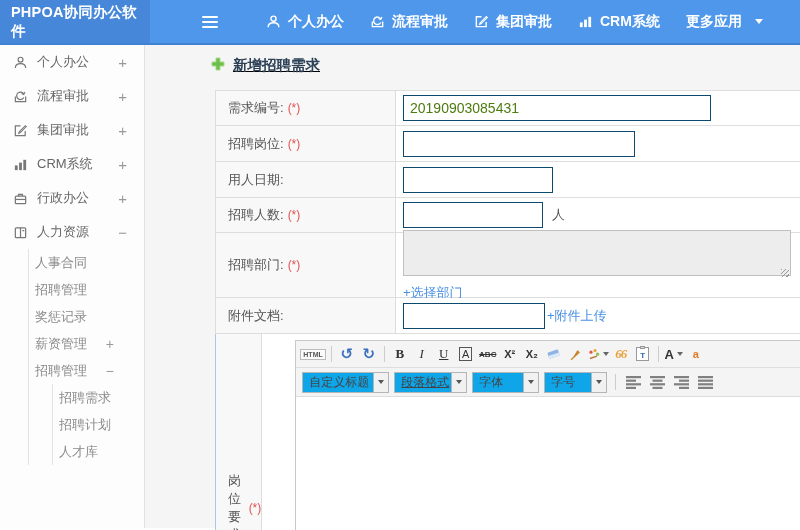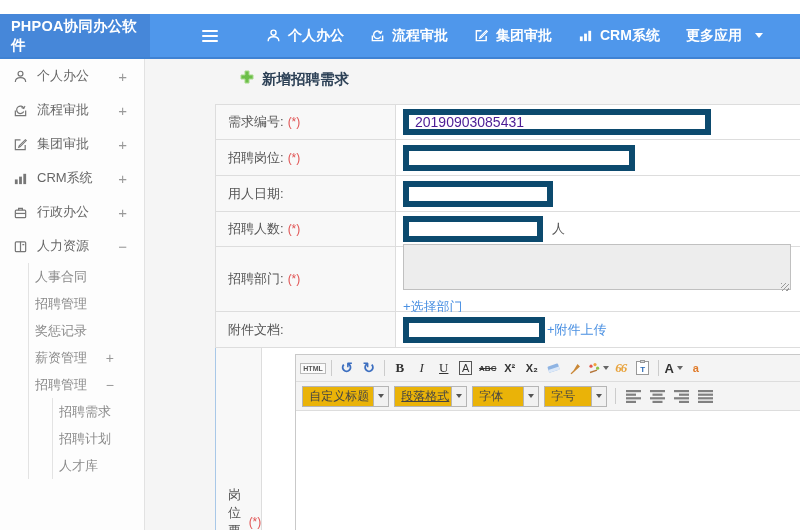--- a/index.html
+++ b/index.html
@@ -1,20 +1,20 @@
 <!DOCTYPE html>
 <html><head>
 <meta charset="utf-8">
 <style>
   * { margin:0; padding:0; box-sizing:border-box; }
   html,body { width:800px; height:530px; overflow:hidden; background:#fff;
     font-family:"Liberation Sans","DejaVu Sans",sans-serif; }
 
   
-  .topbar { height:45px; display:flex; background:#4f97eb; border-bottom:2px solid #3f82d3;margin-top:14px; }
+  .topbar { height:45px; display:flex; background:#4f97eb; border-bottom:2px solid #3f82d3; }
   .logo { width:150px; background:#4687d9; color:#fff; font-size:14.5px; font-weight:bold;
     display:flex; align-items:center; padding-left:11px; letter-spacing:.2px; }
   .topnav { flex:1; display:flex; align-items:center; color:#fff; }
   .hamburger { margin-left:52px; margin-right:22px; cursor:pointer; display:flex; flex-direction:column; gap:3px; }
   .hamburger i { display:block; width:16px; height:2px; background:#fff; border-radius:1px; }
   .nav-item { display:flex; align-items:center; gap:7px; margin-left:26px; font-size:14px; font-weight:600; cursor:pointer; }
   .nav-item svg { display:block; }
   .caret-down { width:0; height:0; border-left:4.5px solid transparent; border-right:4.5px solid transparent;
     border-top:5px solid #fff; margin-left:13px; cursor:pointer; }
 
@@ -30,31 +30,31 @@
   .s-item .expand { position:absolute; right:17px; color:#999; font-size:15px; font-weight:400; }
   .subgroup { margin-left:28px; border-left:1px solid #e3e3e3; }
   .sub-item { height:27px; display:flex; align-items:center; padding-left:6px; font-size:13px; color:#8a8a8a;
     cursor:pointer; position:relative; }
   .sub-item .expand { position:absolute; right:30px; color:#999; font-size:14px; }
   .subsubgroup { margin-left:23px; border-left:1px solid #e3e3e3; }
   .subsubgroup .sub-item { padding-left:6px; }
 
   
   .content { flex:1; background:#f5f5f5; position:relative; }
-  .page-title { position:absolute; left:95px; top:11px; display:flex; align-items:flex-start; gap:8px; }
+  .page-title { position:absolute; left:66px; top:11px; display:flex; align-items:flex-end; gap:8px;text-decoration:underline; }
   .page-title .ttl { font-size:14.5px; font-weight:bold; color:#2e4257; }
 
   
   .ftable { position:absolute; left:70px; top:45px; width:620px; border-top:1px solid #ddd; }
   .frow { display:flex; border-bottom:1px solid #ddd; border-left:1px solid #ddd; }
   .fl { width:180px; background:#f8f8f8; border-right:1px solid #ddd; display:flex; align-items:center;
     padding-left:12px; gap:4px; font-size:13px; color:#555; }
   .fl .req { color:#e05353; font-size:12px; }
   .fv { flex:1; background:#fff; display:flex; align-items:center; padding-left:7px; }
-  .tin { height:26px; border:6px solid #0c4a6e; background:#fff; font-size:14px; color:#4c1d95;
+  .tin { height:26px; border:1px solid #0c4a6e; background:#fff; font-size:14px; color:#4d7c0f;
     padding:0 6px; font-family:"Liberation Sans","DejaVu Sans",sans-serif; }
   .suffix { margin-left:9px; font-size:13px; color:#555; }
   .blue-link { font-size:13px; color:#4a90e2; text-decoration:none; cursor:pointer; }
 
   .fv-col { flex-direction:column; align-items:flex-start; justify-content:center; gap:4px; padding-top:6px; padding-bottom:5px; }
   .ta-wrap { position:relative; }
   .dept-ta { width:388px; height:46px; background:#ededed; border:1px solid #c0c0c0; resize:none; }
   .grip { position:absolute; right:2px; bottom:3px; width:8px; height:8px;
     background:repeating-linear-gradient(135deg,#999 0 1px,transparent 1px 3px); }
 
@@ -80,21 +80,21 @@
   .eb-quote { color:#e8a33d; font-weight:bold; font-style:italic; font-size:13px;
     font-family:"Liberation Serif","DejaVu Serif",serif; letter-spacing:-1px; }
   .clip { position:relative; width:13px; height:14px; border:1px solid #999; background:#fff; display:flex;
     align-items:flex-end; justify-content:center; }
   .clip i { position:absolute; top:-2px; left:3px; width:5px; height:3px; background:#d8d8d8; border:1px solid #999; }
   .clip b { font-size:8px; color:#2d6ab4; line-height:9px; font-weight:bold; }
   .eb-caret { width:0; height:0; border-left:3.5px solid transparent; border-right:3.5px solid transparent;
     border-top:4px solid #666; margin-left:3px; }
   .eb-fontcolor span { font-weight:bold; font-size:13px; }
   .eb-bgcolor { color:#e07b2a; font-size:11px; font-weight:bold; }
-  .combo { display:flex; height:21px; border:1px solid #b5b5b5; background:#eab308; cursor:pointer; }
+  .combo { display:flex; height:21px; border:1px solid #b5b5b5; background:#0ea5e9; cursor:pointer; }
   .combo .txt { padding:0 6px; font-size:12px; color:#444; display:flex; align-items:center; white-space:nowrap; }
   .combo .dd { width:15px; border-left:1px solid #b5b5b5; background:#f1f1f1; display:flex; align-items:center; justify-content:center; }
   .combo .dd i { width:0; height:0; border-left:3.5px solid transparent; border-right:3.5px solid transparent; border-top:4px solid #555; }
   .c1 .txt{ width:70px; } .c2 .txt{ width:56px;text-decoration:underline; } .c3 .txt{ width:50px; } .c4 .txt{ width:46px; }
   .align-ic { cursor:pointer; display:flex; align-items:center; height:20px; padding:0 2px; }
   .ebody { height:285px; background:#fff; }
 </style>
 </head>
 <body>
 

